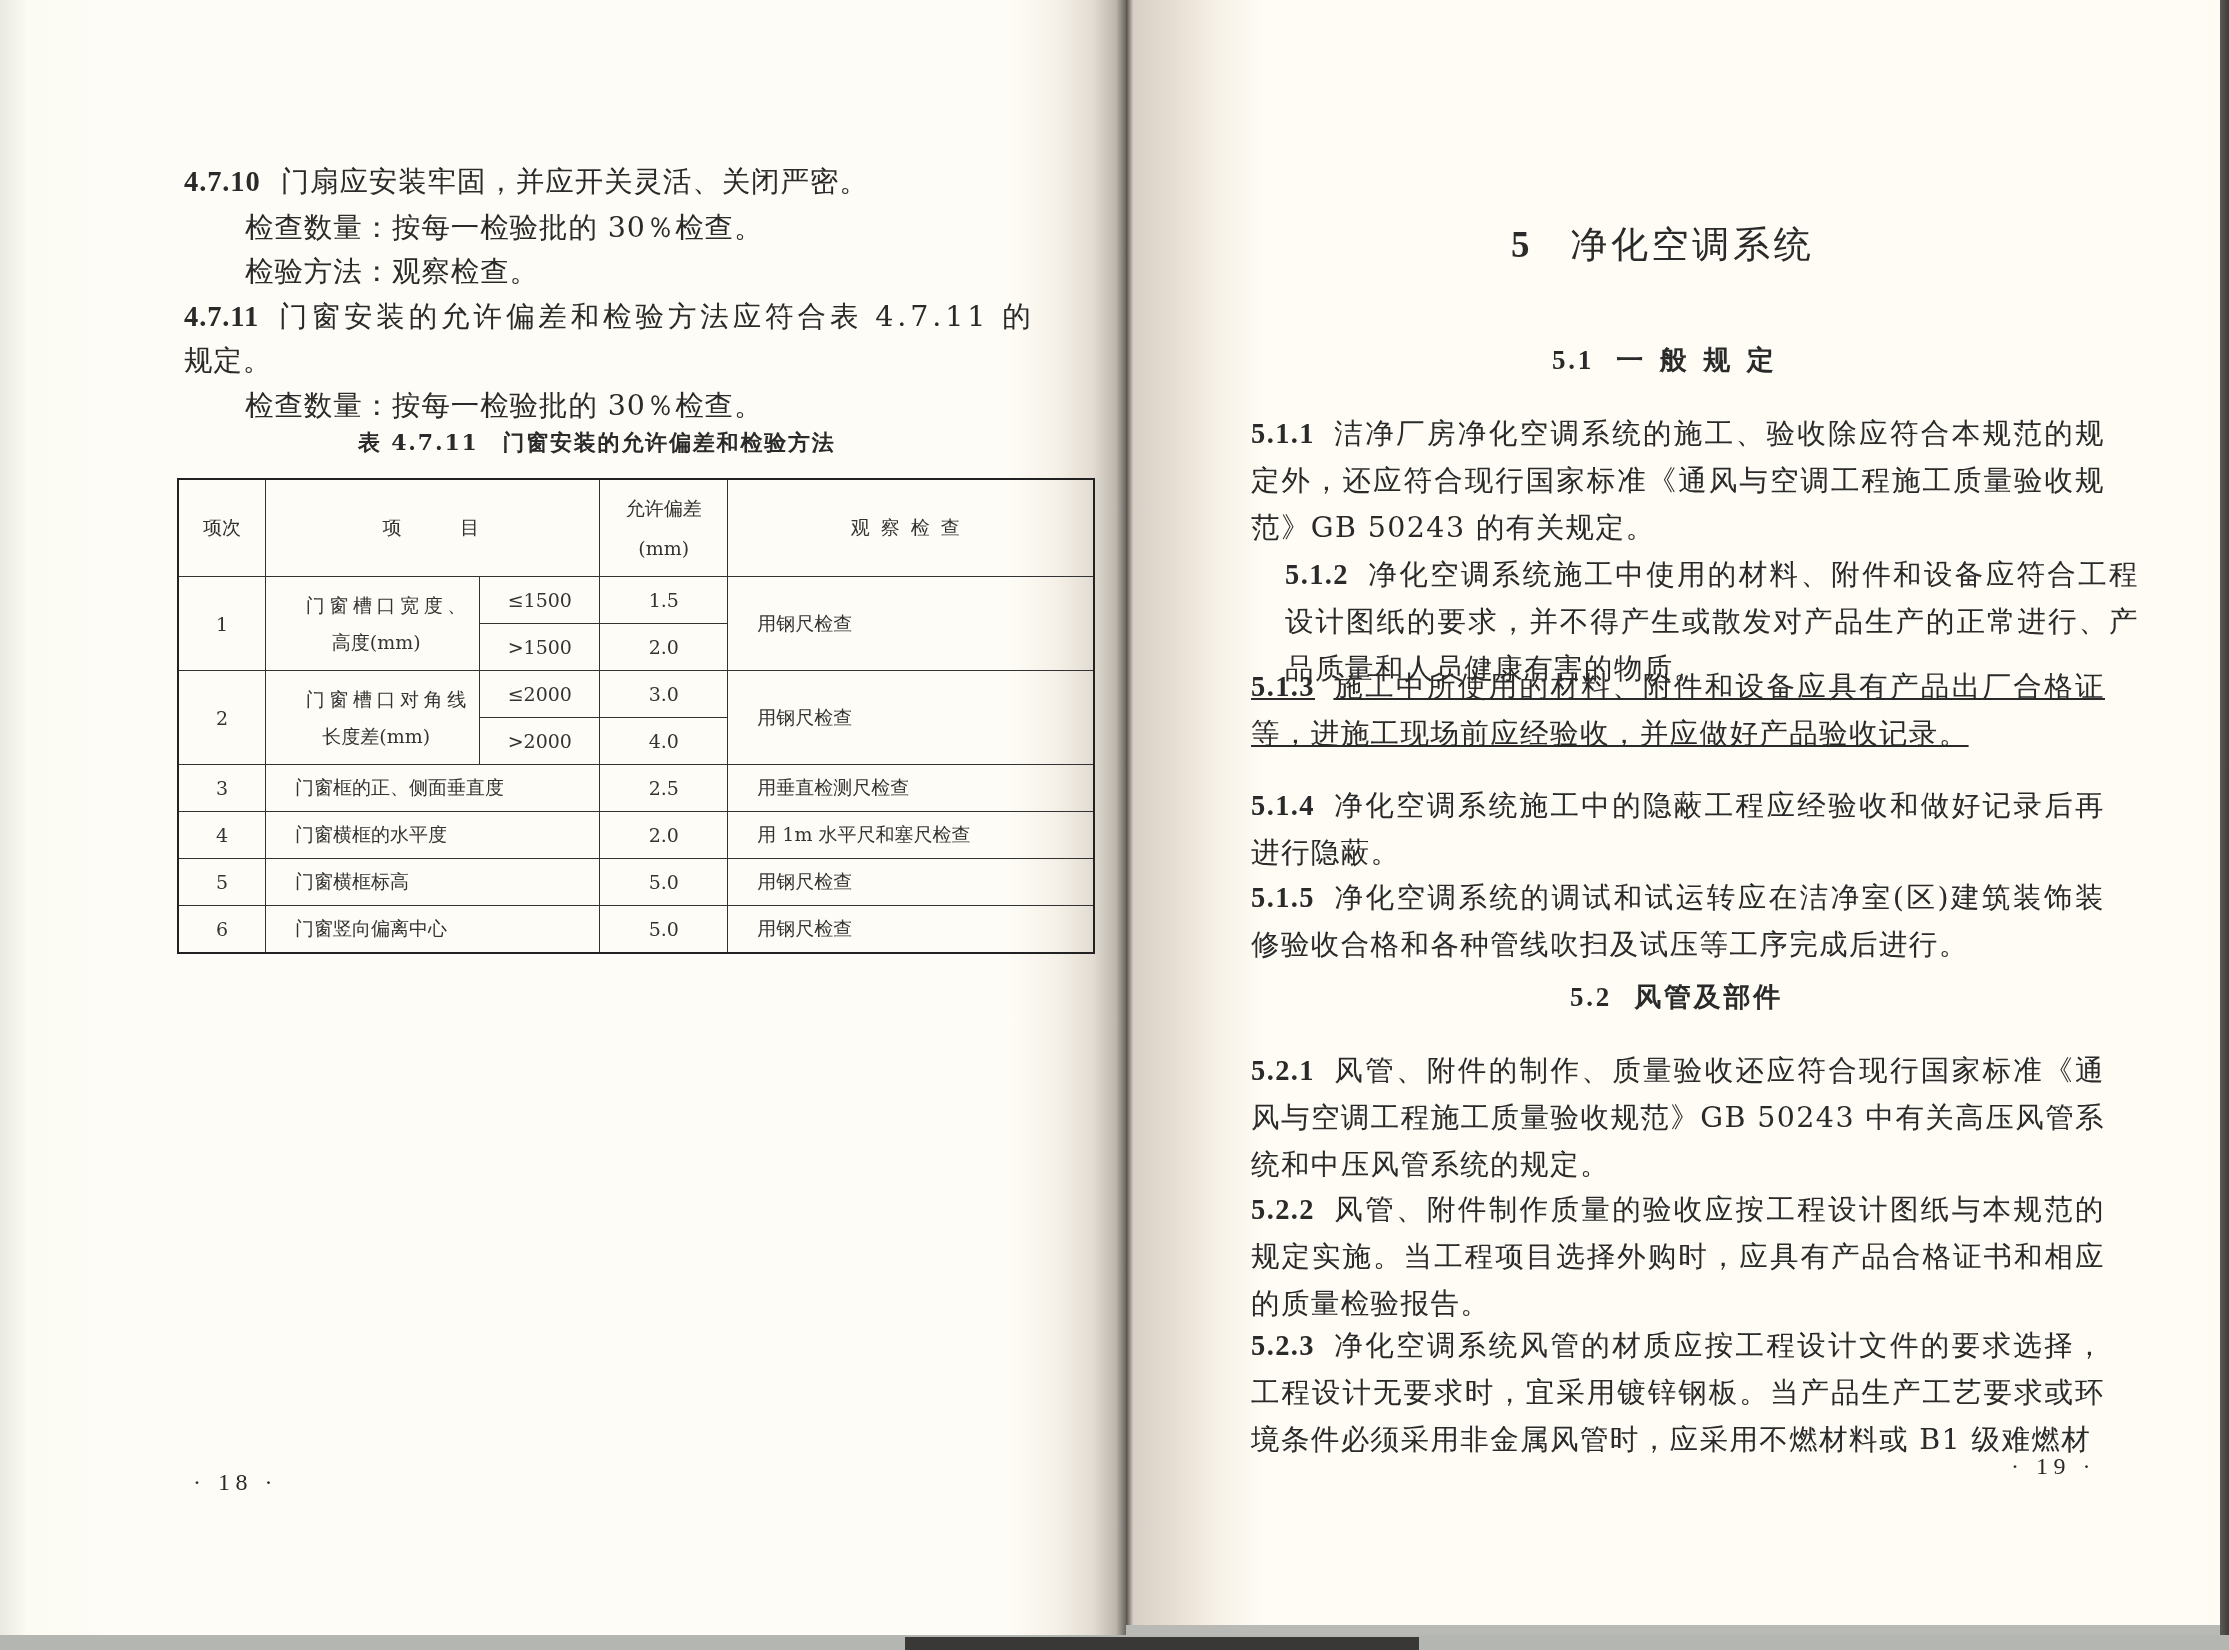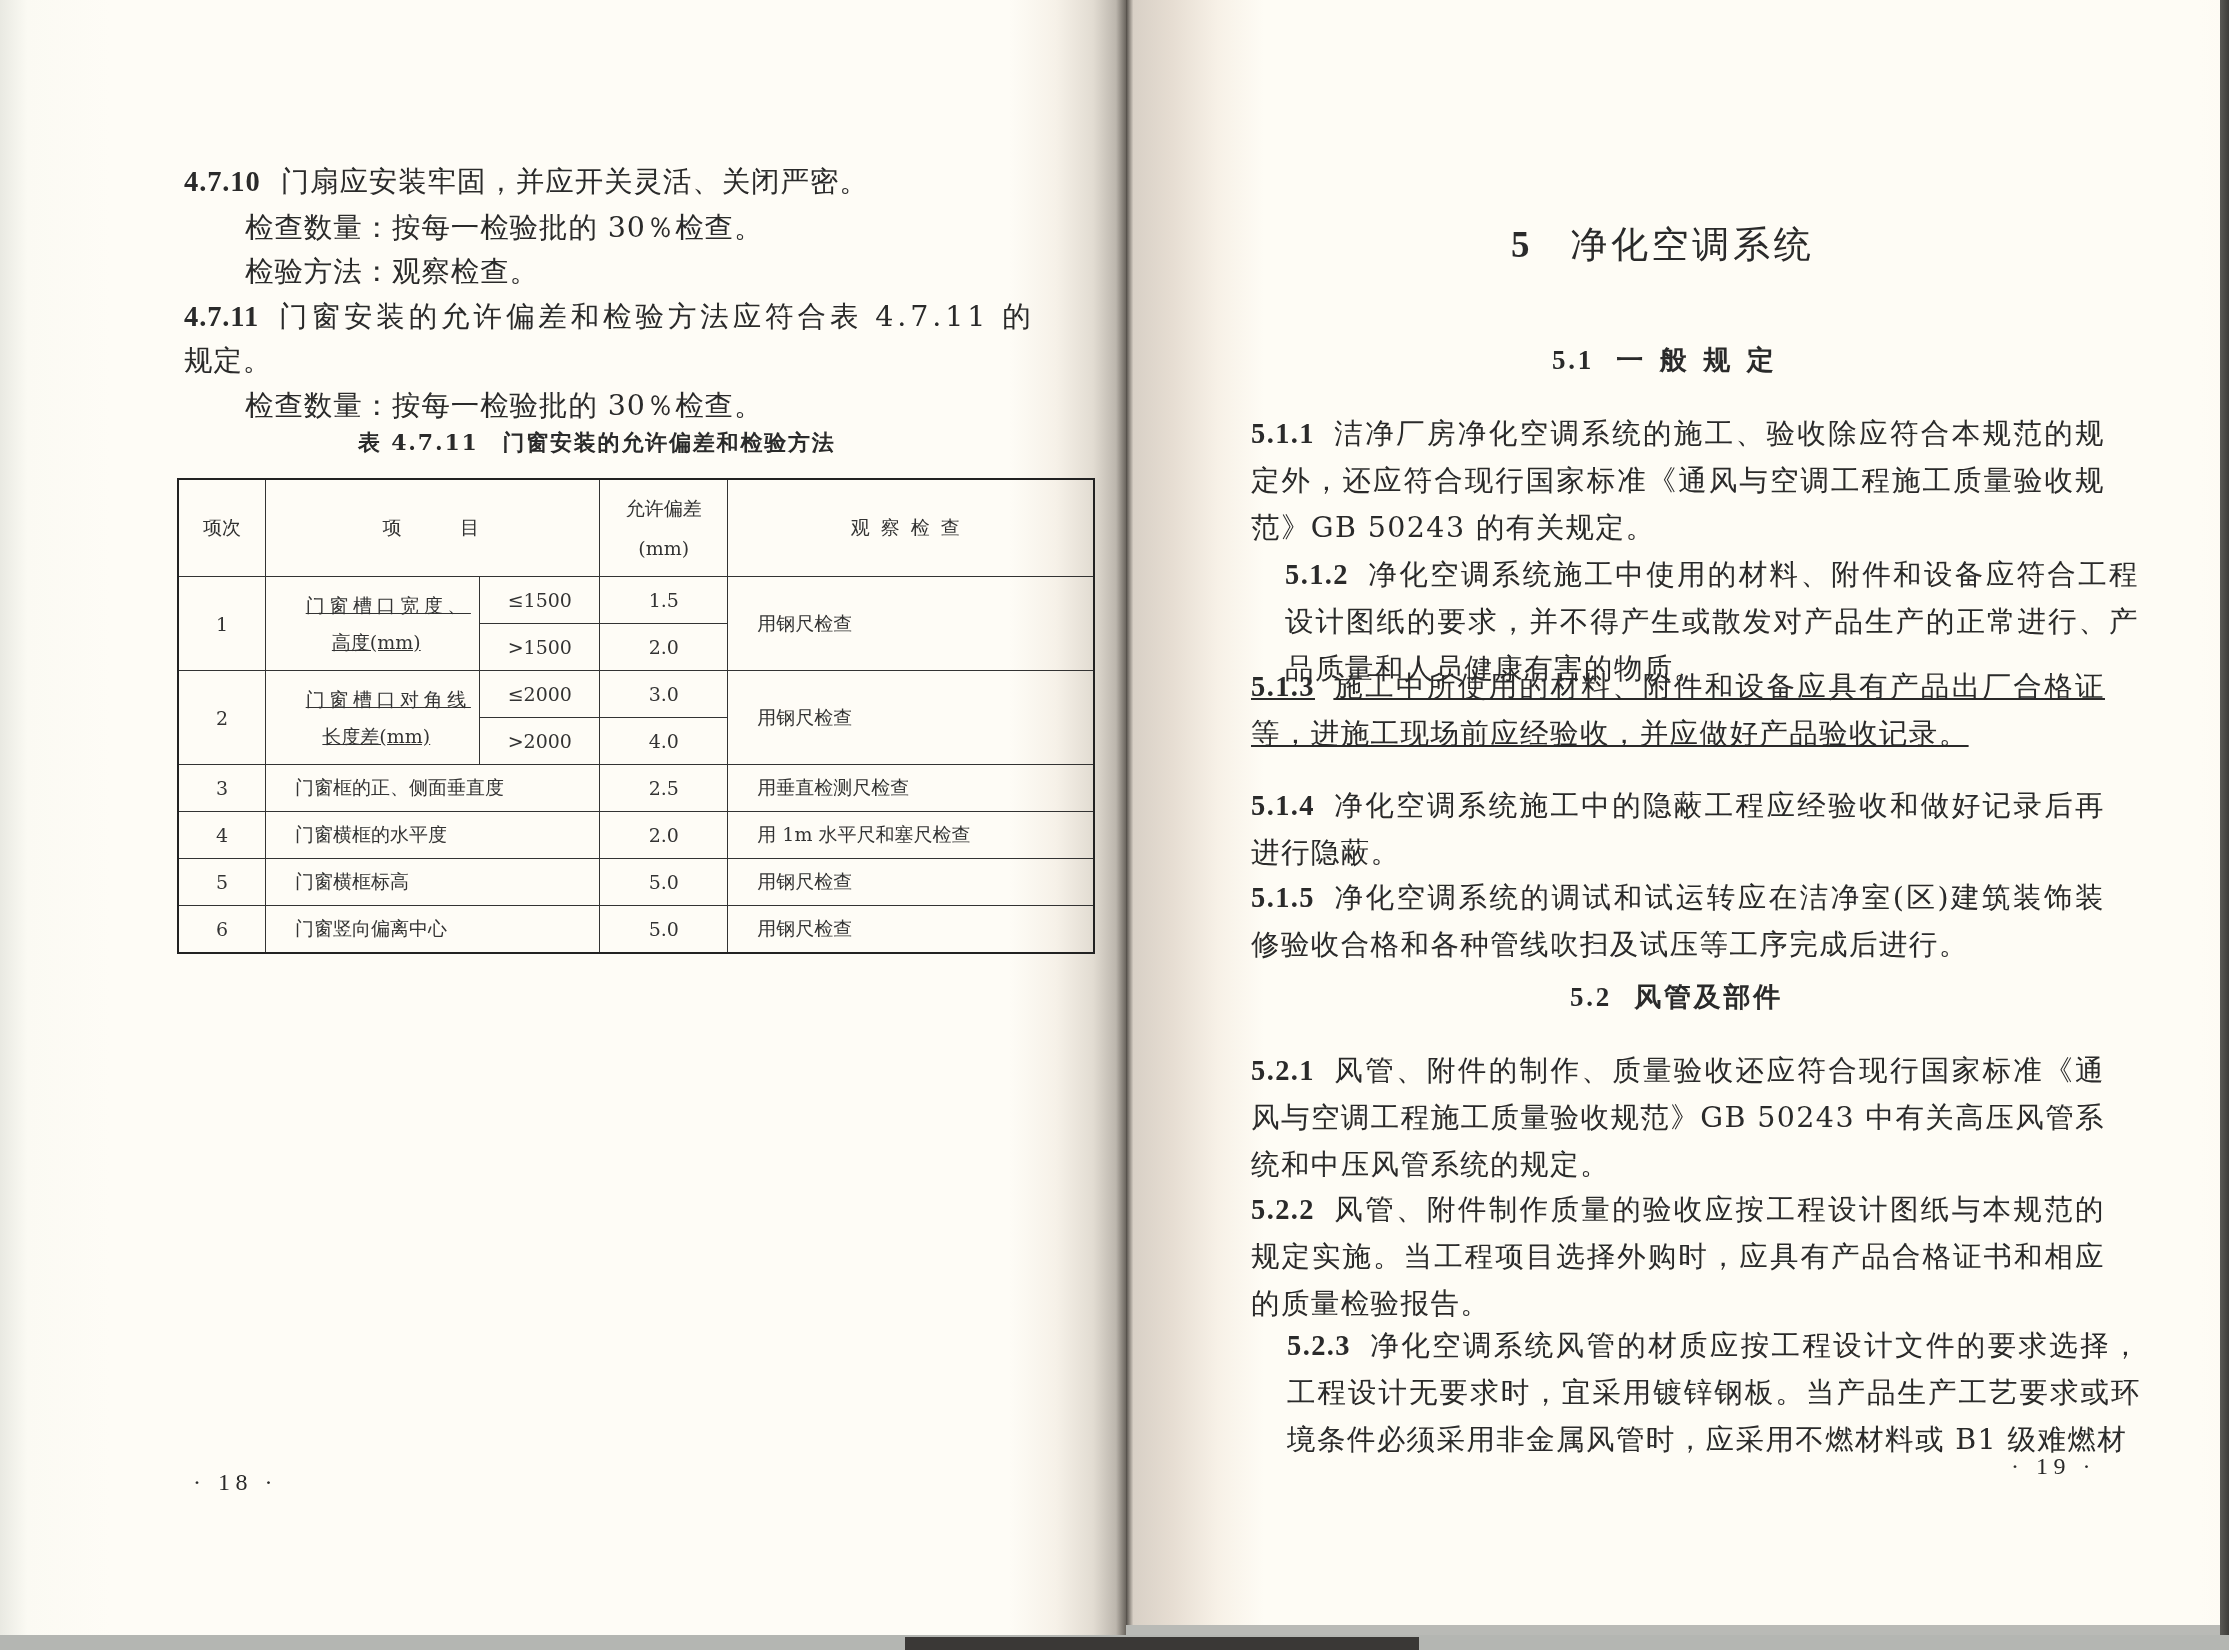--- a/index.html
+++ b/index.html
@@ -38,21 +38,21 @@
   table.spec td, table.spec th {
     border: 1.4px solid #333; text-align: center; vertical-align: middle;
     font-weight: normal; color: #333; padding: 0;
   }
   table.spec th { height: 96px; }
   .c-no { width: 86px; }
   .c-item { width: 206px; }
   .c-range { width: 119px; }
   .c-tol { width: 127px; }
   .c-method { text-align: left !important; padding-left: 29px !important; }
-  .item-wrap { text-align: left; padding-left: 7.3px !important; line-height: 37px; text-decoration: underline; }
+  .item-wrap { text-align: left; padding-left: 7.3px !important; line-height: 37px; }
   .item-wrap .first { padding-left: 24px; letter-spacing: 4.6px; }
   .sub { height: 47px; }
   .single { height: 47px; }
   .item-single { text-align: left !important; padding-left: 29px !important; }
   .hdr-spaced { letter-spacing: 11px; }
   .hdr-item { letter-spacing: 3.7px; }
   .hdr-item span.gap { display: inline-block; width: 55px; }
 
   .page-num { position: absolute; font-size: 24px; font-family: "Liberation Serif", "DejaVu Serif", serif; letter-spacing: 5.5px; }
 
@@ -191,21 +191,21 @@
   <div class="section-title" style="left:1570px; top:979px;">
     <span class="num">5.2</span><span>风管及部件</span>
   </div>
 
   <div class="rp-para" style="top:1047px;">
     <span class="clause-no">5.2.1</span><span>风管、附件的制作、质量验收还应符合现行国家标准《通风与空调工程施工质量验收规范》GB 50243 中有关高压风管系统和中压风管系统的规定。</span>
   </div>
   <div class="rp-para" style="top:1186px;">
     <span class="clause-no">5.2.2</span><span>风管、附件制作质量的验收应按工程设计图纸与本规范的规定实施。当工程项目选择外购时，应具有产品合格证书和相应的质量检验报告。</span>
   </div>
-  <div class="rp-para" style="top:1322px;margin-left:36px;">
+  <div class="rp-para" style="top:1322px;">
     <span class="clause-no">5.2.3</span><span>净化空调系统风管的材质应按工程设计文件的要求选择，工程设计无要求时，宜采用镀锌钢板。当产品生产工艺要求或环境条件必须采用非金属风管时，应采用不燃材料或 B1 级难燃材</span>
   </div>
 
   <div class="page-num" style="left:2011px; top:1453px;">
     <span>·</span> <span>19</span> <span>·</span>
   </div>
 </div>
 
 
 </body></html>

